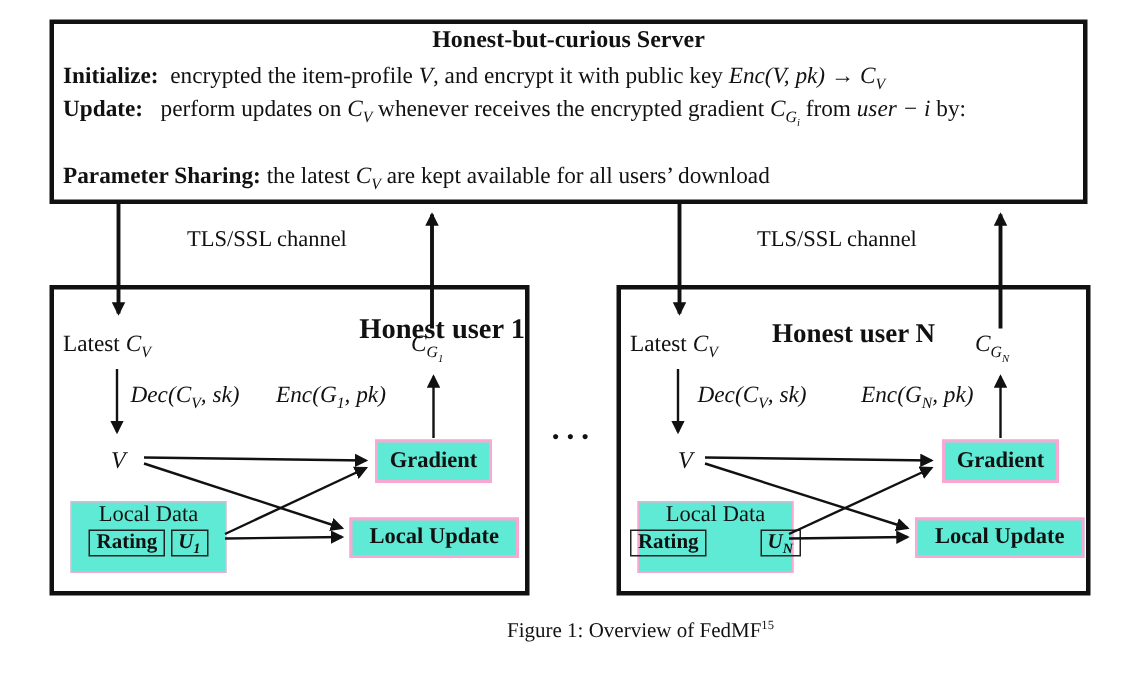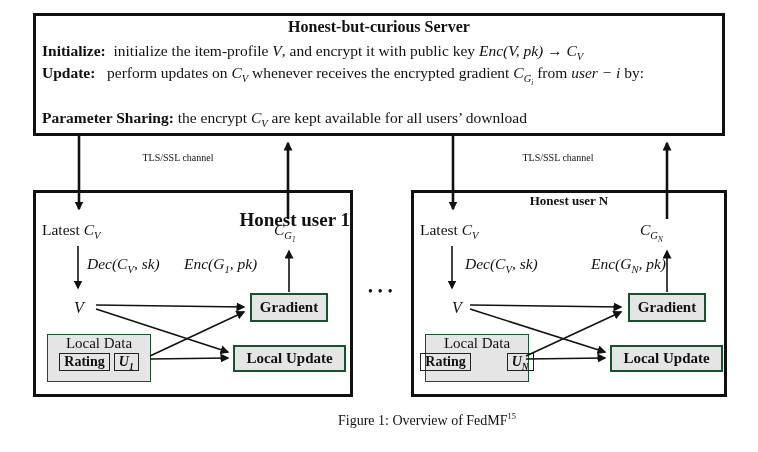--- a/index.html
+++ b/index.html
@@ -2,46 +2,46 @@
 <html><head>
 <meta charset="utf-8">
 <style>
   html,body{margin:0;padding:0;background:#fff;}
   .canvas{
     position:relative;width:758px;height:452px;background:#ffffff;
     font-family:"Liberation Serif","DejaVu Serif",serif;color:#111;overflow:hidden;
   }
   .abs{position:absolute;}
   .box{position:absolute;border:3px solid #111;background:#fff;box-sizing:border-box;}
-  .innerbox{position:absolute;border:2px solid #14532d;background:#e5e5e5;box-sizing:border-box;
+  .innerbox{position:absolute;border:2px solid #f9a8d4;background:#5eead4;box-sizing:border-box;
     display:flex;align-items:center;justify-content:center;font-weight:700;font-size:15px;}
   .thinbox{border-width:1.5px;}
   .title{position:absolute;left:0;right:0;text-align:center;font-weight:700;font-size:16px;white-space:nowrap;}
   .line{position:absolute;font-size:15.5px;white-space:nowrap;}
   .seg{white-space:pre-wrap;}
   .seg-b{font-weight:700;}
   .seg-m{font-style:italic;}
   .seg-sup{vertical-align:super;font-size:60%;}
   sub{font-size:68%;line-height:0;}
   .math{font-style:italic;font-size:15.5px;white-space:nowrap;}
-  .tls{position:absolute;font-size:10px;width:160px;text-align:center;}
+  .tls{position:absolute;font-size:15px;width:160px;text-align:center;}
   .dots{position:absolute;font-size:8px;letter-spacing:5px;color:#111;white-space:nowrap;}
   .caption{position:absolute;left:0;width:758px;text-align:center;font-size:14px;padding-left:48px;}
   svg.overlay{position:absolute;left:0;top:0;pointer-events:none;}
 </style>
 </head>
 <body>
 
 <div class="canvas">
 
   <div class="box" style="left:33px;top:13px;width:692px;height:123px;">
     <div class="title" style="top:2px;">Honest-but-curious Server</div>
-    <div class="line" style="left:6px;top:26px;"><span class="seg seg-b">Initialize:</span><span class="seg seg-r">  initialize the item-profile </span><span class="seg seg-m">V</span><span class="seg seg-r">, and encrypt it with public key </span><span class="seg seg-m">Enc(V, pk) → C<sub>V</sub></span></div>
+    <div class="line" style="left:6px;top:26px;"><span class="seg seg-b">Initialize:</span><span class="seg seg-r">  encrypted the item-profile </span><span class="seg seg-m">V</span><span class="seg seg-r">, and encrypt it with public key </span><span class="seg seg-m">Enc(V, pk) → C<sub>V</sub></span></div>
     <div class="line" style="left:6px;top:48px;"><span class="seg seg-b">Update:</span><span class="seg seg-r">   perform updates on </span><span class="seg seg-m">C<sub>V</sub></span><span class="seg seg-r"> whenever receives the encrypted gradient </span><span class="seg seg-m">C<sub>G<sub>i</sub></sub></span><span class="seg seg-r"> from </span><span class="seg seg-m">user − i</span><span class="seg seg-r"> by:</span></div>
-    <div class="line" style="left:6px;top:93px;"><span class="seg seg-b">Parameter Sharing:</span><span class="seg seg-r"> the encrypt </span><span class="seg seg-m">C<sub>V</sub></span><span class="seg seg-r"> are kept available for all users’ download</span></div>
+    <div class="line" style="left:6px;top:93px;"><span class="seg seg-b">Parameter Sharing:</span><span class="seg seg-r"> the latest </span><span class="seg seg-m">C<sub>V</sub></span><span class="seg seg-r"> are kept available for all users’ download</span></div>
   </div>
 
   <div class="tls" style="left:98px;top:152px;">TLS/SSL channel</div>
   <div class="tls" style="left:478px;top:152px;">TLS/SSL channel</div>
 
   <div class="box" style="left:33px;top:190px;width:320px;height:207px;">
     <div class="title" style="top:16px;font-size:19px;text-align:right;">Honest user 1</div>
     <div class="line" style="left:6px;top:28px;">
       <span class="seg seg-r">Latest </span><span class="math">C<sub>V</sub></span>
     </div>
@@ -56,28 +56,28 @@
       <div style="display:flex;gap:4px;margin-top:1px;">
         <div class="thinbox" style="border:1.5px solid #222;padding:0 4px;font-weight:700;font-size:14px;">Rating</div>
         <div class="thinbox math" style="border:1.5px solid #222;padding:0 4px;font-weight:700;font-size:14px;">U<sub>1</sub></div>
       </div>
     </div>
   </div>
 
   <div class="dots" style="left:368px;top:286px;">●●●</div>
 
   <div class="box" style="left:411px;top:190px;width:316px;height:207px;">
-    <div class="title" style="top:0;font-size:13px;">Honest user N</div>
+    <div class="title" style="top:19px;font-size:18px;">Honest user N</div>
     <div class="line" style="left:6px;top:28px;">
       <span class="seg seg-r">Latest </span><span class="math">C<sub>V</sub></span>
     </div>
     <div class="math abs" style="left:51px;top:62px;">Dec(C<sub>V</sub>, sk)</div>
     <div class="math abs" style="left:38px;top:106px;font-size:16px;">V</div>
-    <div class="math abs" style="left:226px;top:28px;">C<sub>G<sub>N</sub></sub></div>
-    <div class="math abs" style="left:160px;top:62px;margin-left:17px;">Enc(G<sub>N</sub>, pk)</div>
+    <div class="math abs" style="left:236px;top:28px;">C<sub>G<sub>N</sub></sub></div>
+    <div class="math abs" style="left:160px;top:62px;">Enc(G<sub>N</sub>, pk)</div>
     <div class="innerbox" style="left:214px;top:100px;width:78px;height:29px;">Gradient</div>
     <div class="innerbox" style="left:196px;top:152px;width:113px;height:27px;">Local Update</div>
     <div class="innerbox thinbox" style="left:11px;top:141px;width:104px;height:48px;font-weight:400;flex-direction:column;justify-content:flex-start;">
       <div style="font-size:15px;line-height:17px;">Local Data</div>
       <div style="display:flex;gap:4px;margin-top:1px;">
         <div class="thinbox" style="border:1.5px solid #222;padding:0 4px;font-weight:700;font-size:14px;">Rating</div>
         <div class="thinbox math" style="border:1.5px solid #222;padding:0 4px;font-weight:700;font-size:14px;margin-left:32px;">U<sub>N</sub></div>
       </div>
     </div>
   </div>

